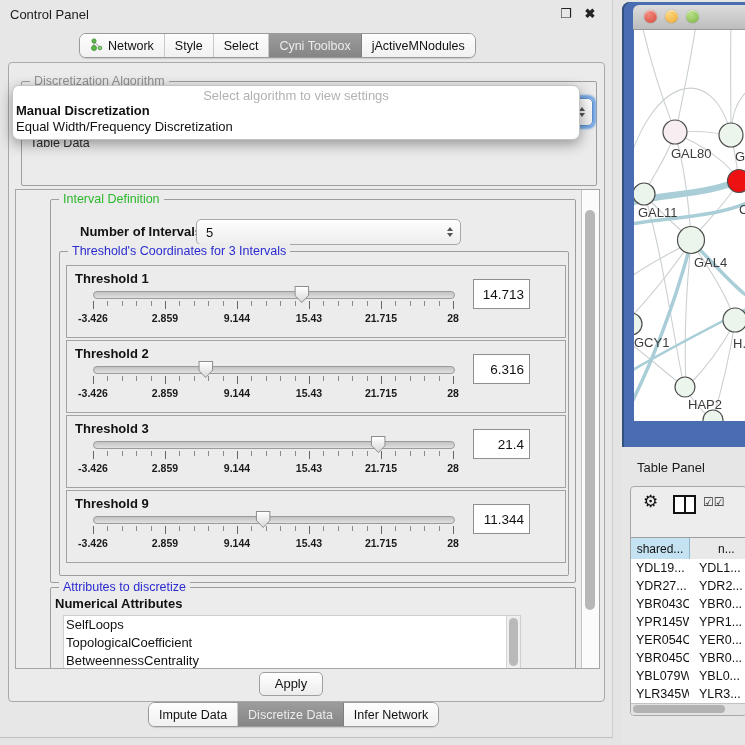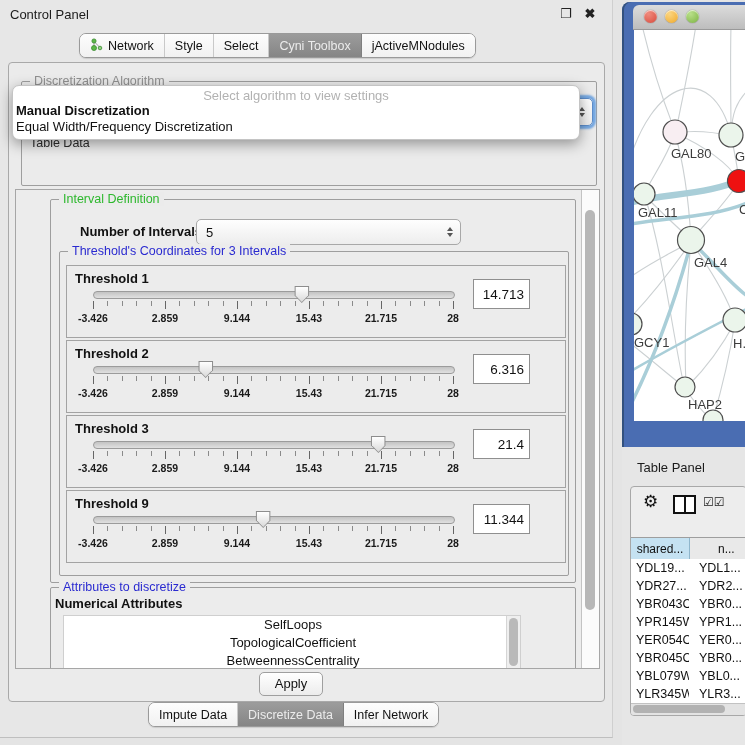--- a/index.html
+++ b/index.html
@@ -56,21 +56,21 @@
     clip-path:polygon(0 0,100% 0,100% 55%,50% 100%,0 55%);background:linear-gradient(#ffffff,#d9d9d9);}
   .ticks{position:absolute;left:26px;top:35px;width:360px;height:9px;}
   .tick{position:absolute;top:0;width:1px;height:5px;background:#8a8a8a;}
   .tick.major{height:8px;background:#666;}
   .slabels{position:absolute;left:26px;top:46px;width:360px;height:13px;}
   .ticklab{position:absolute;transform:translateX(-50%);font-size:10.5px;font-weight:bold;color:#1a1a1a;white-space:nowrap;}
   .valbox{position:absolute;left:406px;top:13px;width:57px;height:30px;background:#fff;border:1px solid #8f8f8f;
     font-size:13.5px;color:#111;text-align:right;line-height:30px;padding-right:5px;box-sizing:border-box;}
   
   .attrlist{position:absolute;left:12px;top:27px;width:456px;height:110px;background:#fff;border:1px solid #cfcfcf;}
-  .attrlist .item{font-size:13px;color:#111;line-height:18px;padding-left:2px;white-space:nowrap;text-align:center;}
+  .attrlist .item{font-size:13px;color:#111;line-height:18px;padding-left:2px;white-space:nowrap;}
   .attrlist .lscroll{position:absolute;right:0;top:0;width:13px;height:100%;background:#efefef;border-left:1px solid #d5d5d5;}
   .attrlist .lthumb{position:absolute;left:2px;top:2px;width:9px;height:48px;border-radius:5px;background:#b9b9b9;}
   .btn{position:absolute;background:linear-gradient(#ffffff,#ececec);border:1px solid #9f9f9f;border-radius:5px;
     font-size:13px;color:#111;text-align:center;}
   
   .netwin{position:absolute;left:622px;top:2px;width:123px;height:445px;background:#4a6db2;
     border-radius:8px 0 0 0;box-shadow:inset 2px 0 0 #33517e;}
   .nettitle{position:absolute;left:11px;top:3px;right:0;height:24px;border-radius:6px 0 0 0;
     background:linear-gradient(#dcdcdc,#bdbdbd);border-bottom:1px solid #999;}
   .light{position:absolute;top:5px;width:13px;height:13px;border-radius:50%;box-shadow:inset 0 1px 1px rgba(255,255,255,.7),0 0 1px rgba(0,0,0,.6);}

